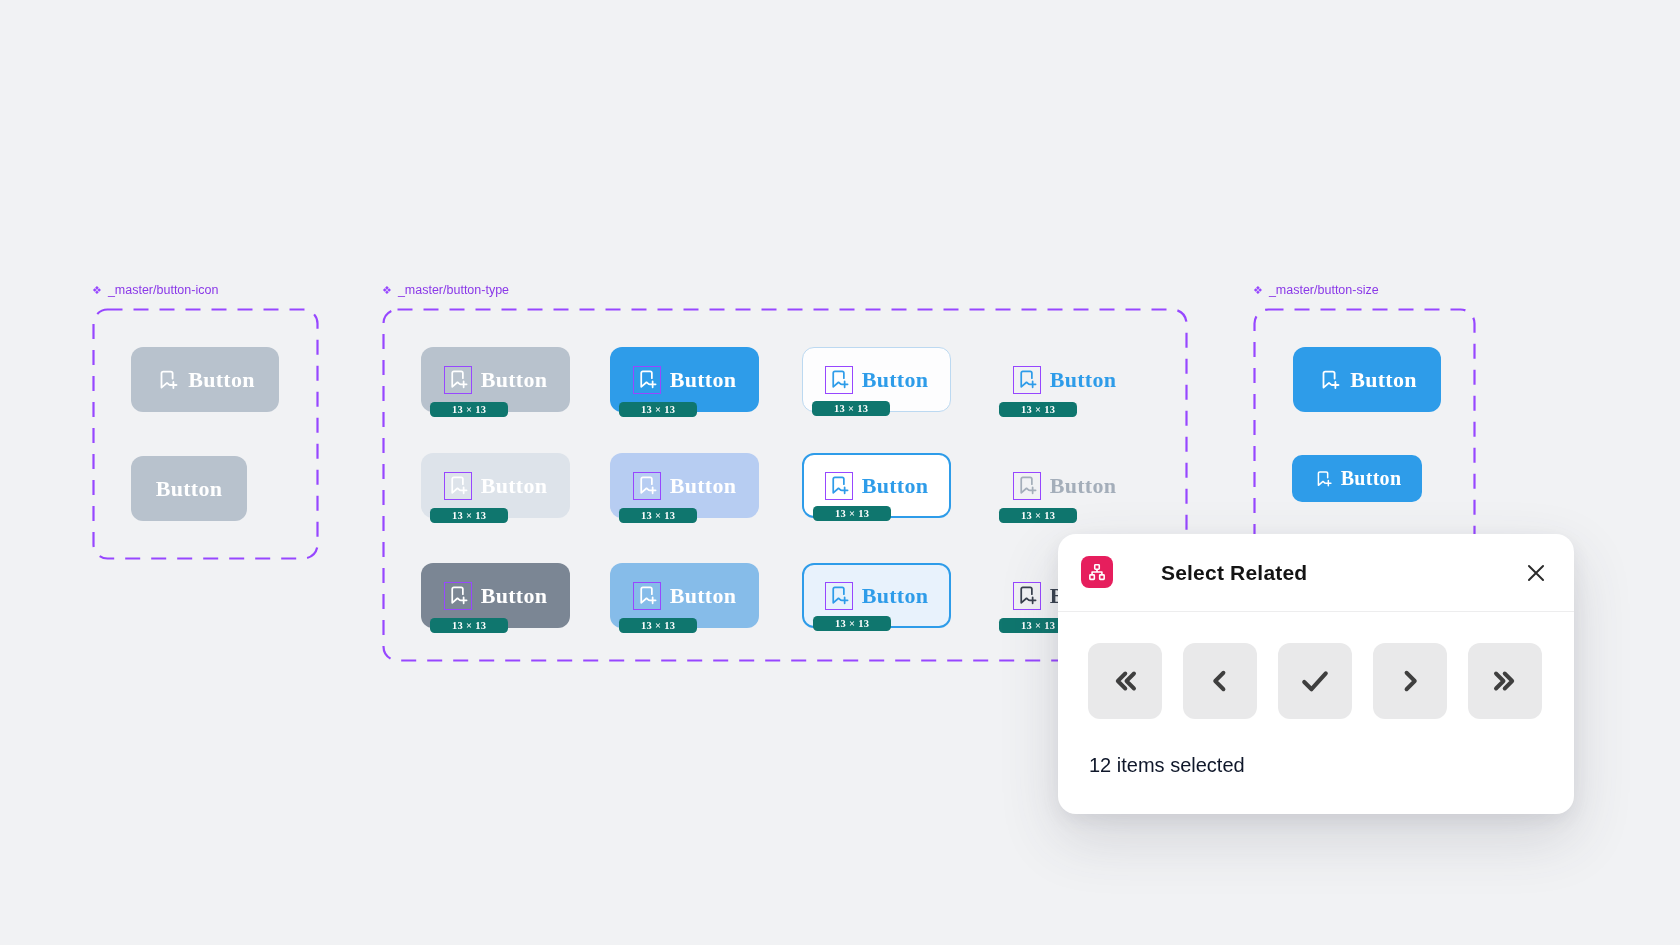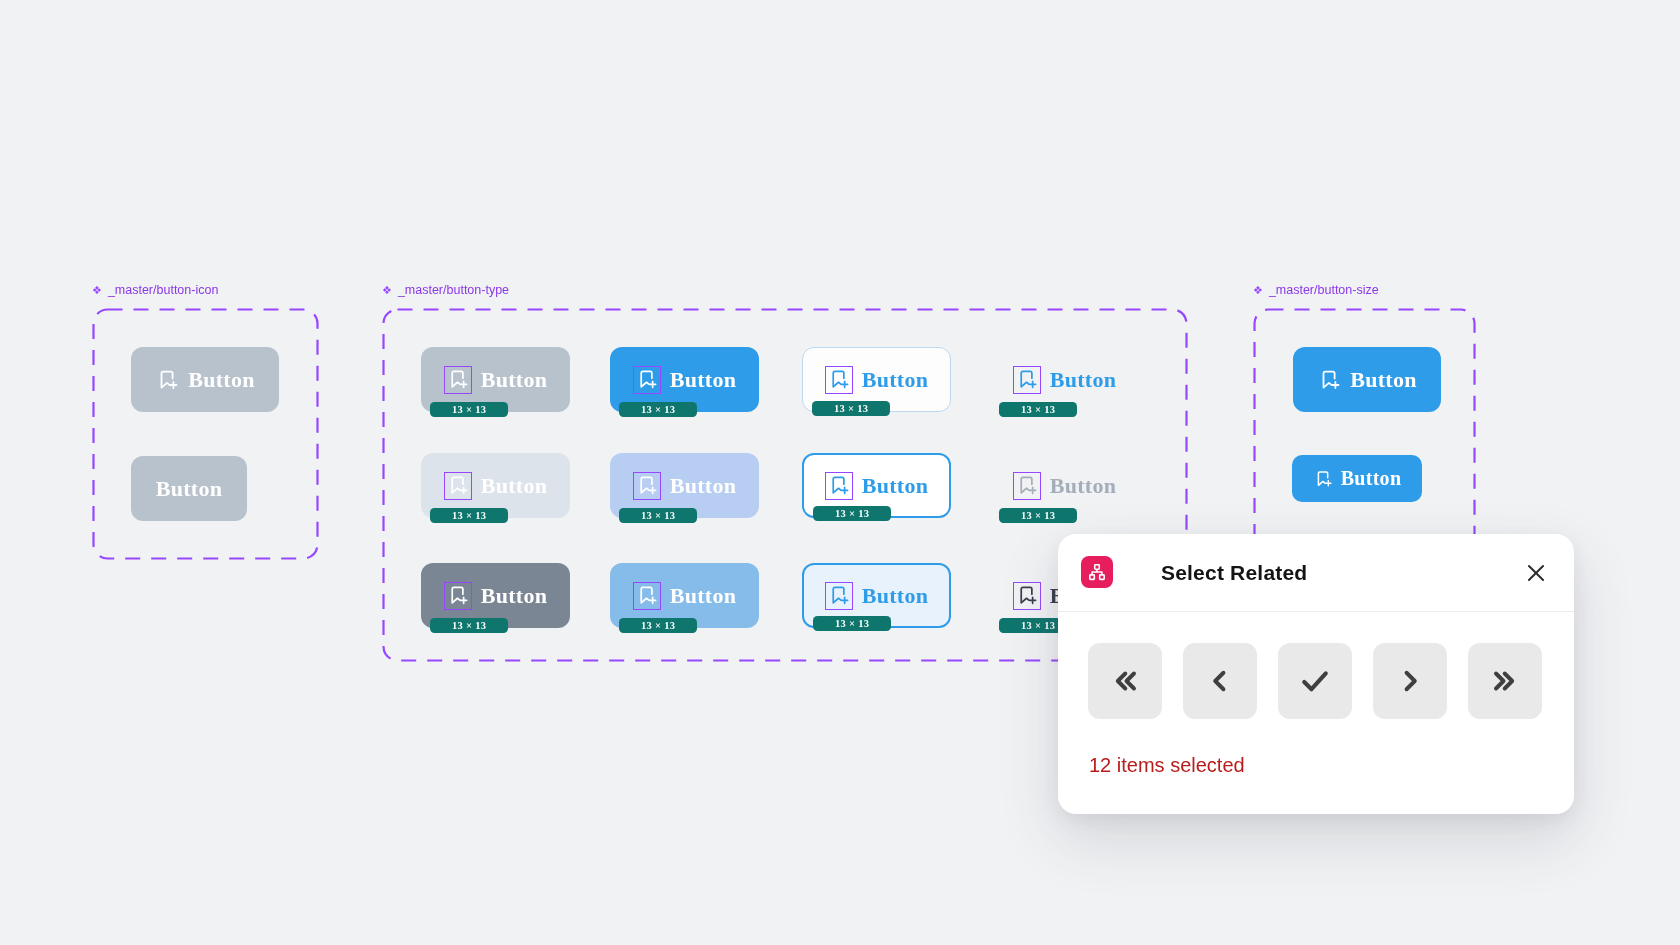--- a/index.html
+++ b/index.html
@@ -45,21 +45,21 @@
   #dialog .hdr{position:relative;height:77px;border-bottom:1px solid #ededee;}
   #dialog .hdr-icon{position:absolute;left:23px;top:22px;width:32px;height:32px;border-radius:8px;
           background:#e61e5d;display:flex;align-items:center;justify-content:center;}
   #dialog .hdr-title{position:absolute;left:67px;top:0;height:77px;display:flex;align-items:center;
           font-size:21px;font-weight:700;color:#141414;letter-spacing:.2px;margin-left:36px;}
   #dialog .close{position:absolute;right:24px;top:25px;width:28px;height:28px;display:flex;
           align-items:center;justify-content:center;cursor:pointer;}
   .navrow{position:absolute;left:30px;top:109px;display:flex;gap:21px;}
   .navbtn{width:74px;height:76px;border-radius:12px;background:#e9e9ea;border:none;
           display:flex;align-items:center;justify-content:center;cursor:pointer;padding:0;}
-  .status{position:absolute;left:31px;top:220px;font-size:20px;color:#b91c1c;}
+  .status{position:absolute;left:31px;top:220px;font-size:20px;color:#0f172a;}
 </style>
 </head>
 <body>
 
 <svg width="0" height="0" style="position:absolute">
   <defs>
     <g id="bkm">
       <path d="M17.6 10.6 V5.3 Q17.6 3.6 15.9 3.6 H8.2 Q6.5 3.6 6.5 5.3 V19.6 L12 14.9 L14.4 16.9" fill="none" stroke="currentColor" stroke-width="1.8" stroke-linecap="round" stroke-linejoin="round"></path>
       <path d="M18.4 13.9 V20.1 M15.3 17 H21.5" fill="none" stroke="currentColor" stroke-width="1.8" stroke-linecap="round"></path>
     </g>

